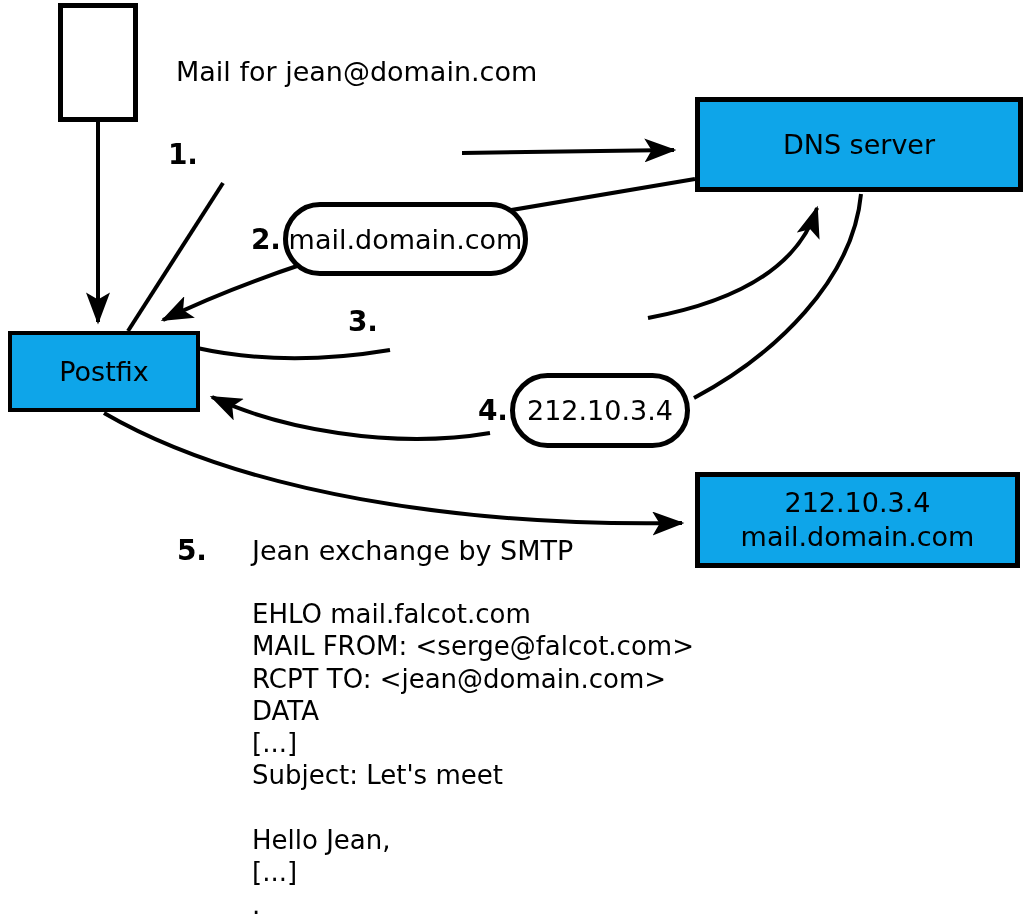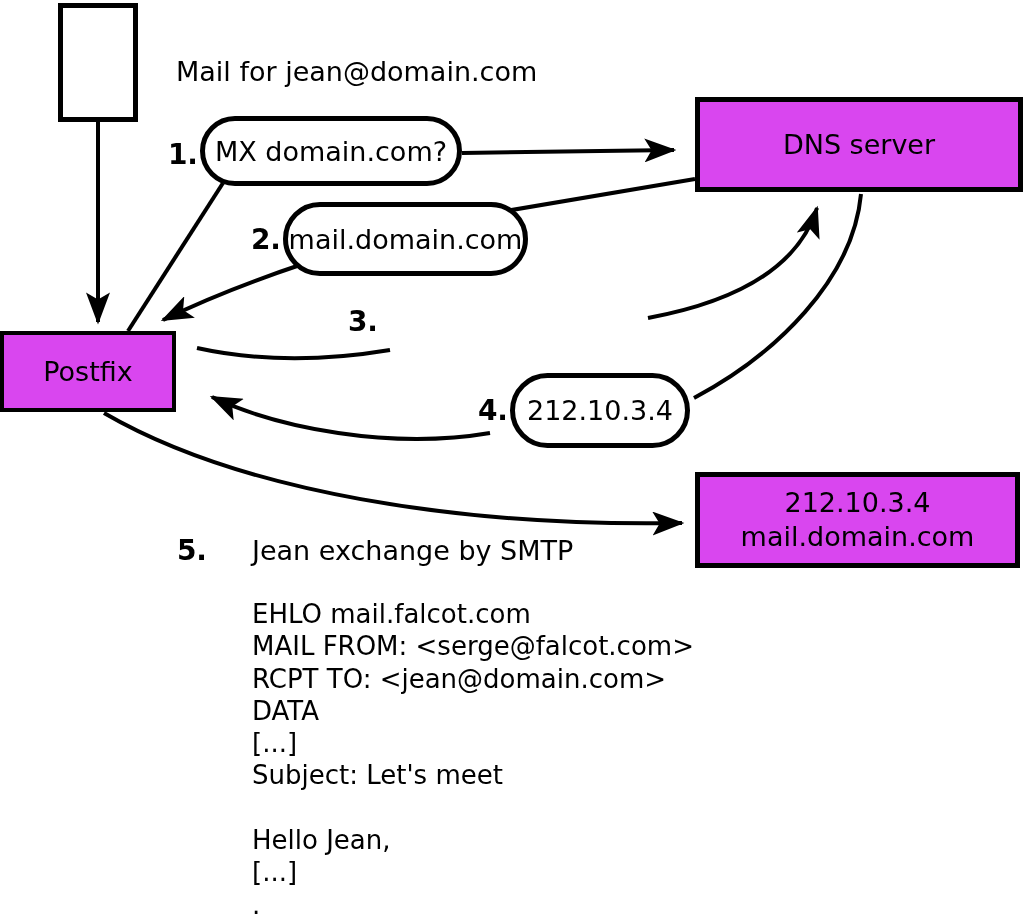--- a/index.html
+++ b/index.html
@@ -11,21 +11,21 @@
     font-family: "DejaVu Sans", "Liberation Sans", sans-serif;
     color: #000000;
     overflow: hidden;
   }
   .abs { position: absolute; }
   svg.wires { position: absolute; left: 0; top: 0; width: 1024px; height: 919px; }
 
   .node {
     position: absolute;
     border: 5px solid #000;
-    background: #d946ef;
+    background: #0ea5e9;
     display: flex;
     align-items: center;
     justify-content: center;
     font-size: 27px;
     text-align: center;
     box-sizing: border-box;
   }
   .pill {
     position: absolute;
     border: 5px solid #000;
@@ -93,37 +93,34 @@
 
       <path d="M104,413 C240,492 460,527 682,523" marker-end="url(#arrow)"></path>
     </g>
   </svg>
 
   <div class="abs" style="left:58px; top:3px; width:80px; height:119px; border:5px solid #000; background:#fff; box-sizing:border-box;"></div>
 
   <div class="plain-label" style="left:164px; top:56px;margin-left:12px;">Mail for jean@domain.com</div>
 
   <div class="stepnum" style="left:158px; top:138px; width:40px;">1.</div>
-  <div class="pill" style="left:200px; top:116px; width:262px; height:70px;">
-    <span>MX domain.com?</span>
-  </div>
 
   <div class="stepnum" style="left:241px; top:223px; width:40px;">2.</div>
   <div class="pill" style="left:283px; top:202px; width:245px; height:74px;">
     <span>mail.domain.com</span>
   </div>
 
   <div class="stepnum" style="left:338px; top:305px; width:40px;">3.</div>
 
   <div class="stepnum" style="left:468px; top:394px; width:40px;">4.</div>
   <div class="pill" style="left:510px; top:373px; width:180px; height:75px;">
     <span>212.10.3.4</span>
   </div>
 
-  <div class="node" style="left:0; top:331px; width:176px; height:81px; border-width:4px;">
+  <div class="node" style="left:8px; top:331px; width:192px; height:81px; border-width:4px;">
     <span>Postfix</span>
   </div>
 
   <div class="node" style="left:695px; top:97px; width:328px; height:95px;">
     <span>DNS server</span>
   </div>
 
   <div class="node" id="dest-box" style="left:695px; top:472px; width:325px; height:96px;">
     <span>212.10.3.4</span>
     <span>mail.domain.com</span>

